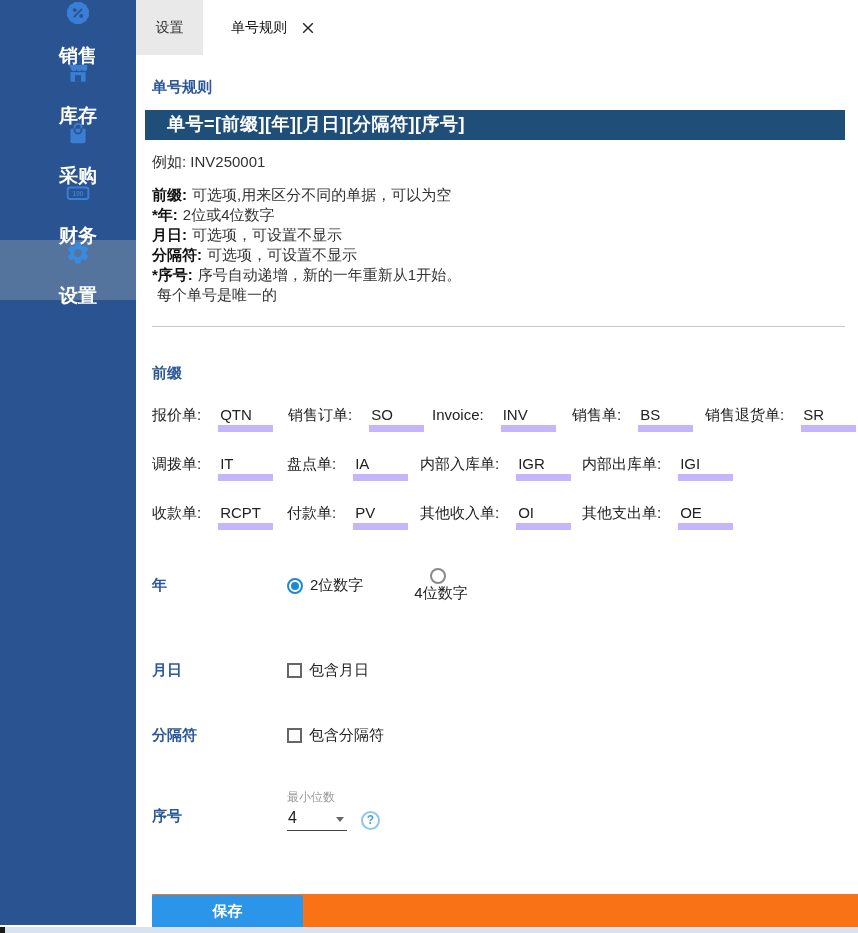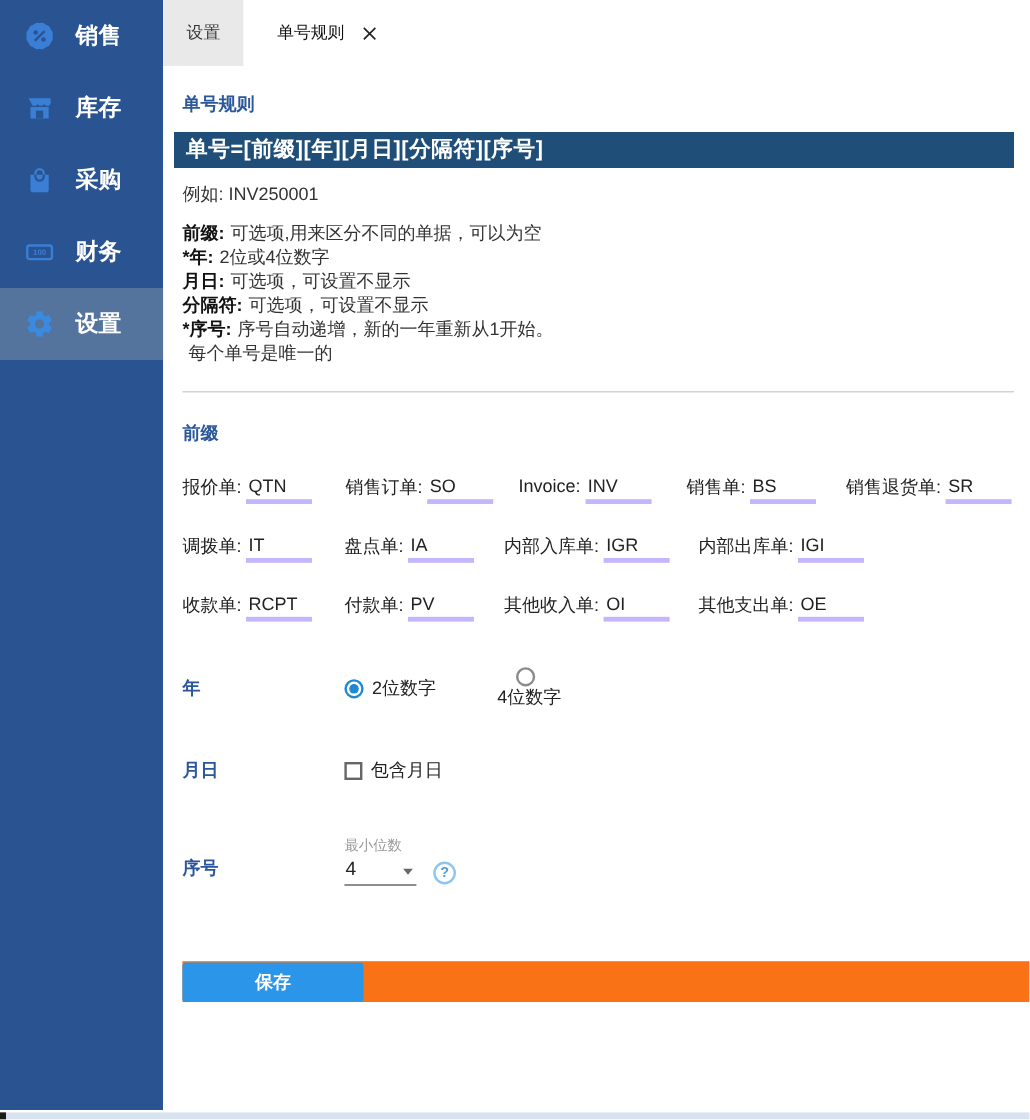--- a/index.html
+++ b/index.html
@@ -5,66 +5,66 @@
   * { box-sizing: border-box; margin: 0; padding: 0; }
   html,body { width:858px; height:933px; }
   body {
     font-family: "Liberation Sans", "DejaVu Sans", sans-serif;
     background:#ffffff; position:relative; overflow:hidden; color:#222;
   }
 
   
   .sidebar { position:absolute; left:0; top:0; width:136px; height:925px; background:#2a5491; }
   .side-item { height:60px; display:flex; align-items:center; padding-left:20px; gap:17px;
-               color:#fff; font-size:19px; font-weight:600; cursor:pointer; }
+               color:#fff; font-size:19px; font-weight:600; cursor:pointer;flex-direction:column; }
   .side-item.active { background:#54749e; }
   .side-icon { width:26px; height:26px; flex:none; display:flex; }
 
   
   .tabbar { position:absolute; left:136px; top:0; right:0; height:55px; background:#fff; display:flex; }
   .tab { display:flex; align-items:center; font-size:14px; cursor:pointer; }
   .tab-settings { width:67px; justify-content:center; background:#e9e9e9; color:#333; }
   .tab-rule { padding:0 20px 0 28px; gap:15px; color:#111; background:#fff; }
   .tab-close { display:flex; align-items:center; cursor:pointer; }
 
   
   .content { position:absolute; left:136px; top:55px; right:0; bottom:0; background:#fff;
              padding:23px 13px 0 16px; font-size:15px; }
   .page-title { color:#2b579a; font-weight:bold; font-size:15px; }
   .banner { margin:13px 0 0 -7px; background:#1f4e79; color:#fff; font-weight:bold;
-            font-size:18px; padding:2px 8px 4px 10px; letter-spacing:.5px; }
+            font-size:18px; padding:2px 8px 4px 22px; letter-spacing:.5px; }
   .example { margin-top:13px; color:#333; }
   .rules { margin-top:13px; line-height:20px; color:#333; }
   .rules .term { font-weight:bold; color:#111; margin-right:5px; }
   .divider { border:none; border-top:1px solid #c9c9c9; margin-top:21px; }
 
   .sec-heading { color:#2b579a; font-weight:bold; font-size:15px; }
-  .prefix-heading { margin-top:25px; }
+  .prefix-heading { margin-top:37px; }
 
   .prow { position:relative; height:23px; margin-top:26px; }
   .pf { position:absolute; bottom:0; display:flex; align-items:flex-start; white-space:nowrap; }
   .plabel { font-size:15px; color:#222; padding-bottom:2px; }
-  .pinput { width:55px; border:none; border-bottom:4px solid #c4b5fd; font:15px "Liberation Sans","DejaVu Sans",sans-serif;
-            color:#222; margin-left:4px; padding:0 0 2px 2px; outline:none; background:transparent; }
+  .pinput { width:55px; border:none; border-bottom:7px solid #c4b5fd; font:15px "Liberation Sans","DejaVu Sans",sans-serif;
+            color:#222; margin-left:17px; padding:0 0 2px 2px; outline:none; background:transparent; }
   
   .r1c1{left:0}.r1c2{left:136px}.r1c3{left:280px}.r1c4{left:420px}.r1c5{left:553px}
   .r2c1{left:0}.r2c2{left:148px}.r2c3{left:315px}
   .r3c1{left:0}.r3c2{left:135px}.r3c3{left:268px}.r3c4{left:430px}
 
   .opt-row { display:flex; align-items:center; margin-top:38px; }
   .opt-row .sec-heading { width:135px; flex:none; }
   .radio { width:16px; height:16px; border-radius:50%; flex:none; position:relative; cursor:pointer; }
   .radio.sel { border:2px solid #1e88d2; }
   .radio.sel::after { content:""; position:absolute; inset:2px; border-radius:50%; background:#1e88d2; }
   .radio.unsel { border:2px solid #8a8a8a; }
   .ctl-label { margin-left:7px; color:#222; }
   .radio-group { display:flex; align-items:center; }
   .radio-group + .radio-group { margin-left:44px;flex-direction:column; }
   .checkbox { width:15px; height:15px; border:2px solid #666; background:#fff; flex:none; cursor:pointer; }
-  .mt-md { margin-top:42px; } .mt-sep { margin-top:46px; } .mt-serial { margin-top:44px; }
+  .mt-md { margin-top:58px; } .mt-sep { margin-top:46px; } .mt-serial { margin-top:44px; }
 
   .serial-row { display:flex; margin-top:44px; }
   .serial-row .sec-heading { width:135px; flex:none; padding-top:18px; }
   .serial-field .field-label { font-size:12px; color:#999; margin-bottom:3px; }
   .serial-line { display:flex; align-items:center; }
   .fake-select { width:60px; border-bottom:1px solid #444; display:flex; align-items:center;
                  justify-content:space-between; padding:0 3px 3px 1px; cursor:pointer; font-size:16px; color:#222; }
   .caret { width:0; height:0; border-left:4px solid transparent; border-right:4px solid transparent;
            border-top:5px solid #666; margin-top:2px; }
   .help-circle { width:19px; height:19px; border:2px solid #8ec6ef; border-radius:50%; color:#4a9fd8;
@@ -245,20 +245,25 @@
       <span class="ctl-label">4位数字</span>
     </div>
   </div>
 
   <div class="opt-row mt-md">
     <div class="sec-heading">月日</div>
     <span class="checkbox"></span>
     <span class="ctl-label">包含月日</span>
   </div>
 
+  <div class="opt-row mt-sep">
+    <div class="sec-heading">分隔符</div>
+    <span class="checkbox"></span>
+    <span class="ctl-label">包含分隔符</span>
+  </div>
 
   <div class="serial-row mt-serial">
     <div class="sec-heading">序号</div>
     <div class="serial-field">
       <div class="field-label">最小位数</div>
       <div class="serial-line">
         <div class="fake-select">
           <span>4</span>
           <span class="caret"></span>
         </div>

